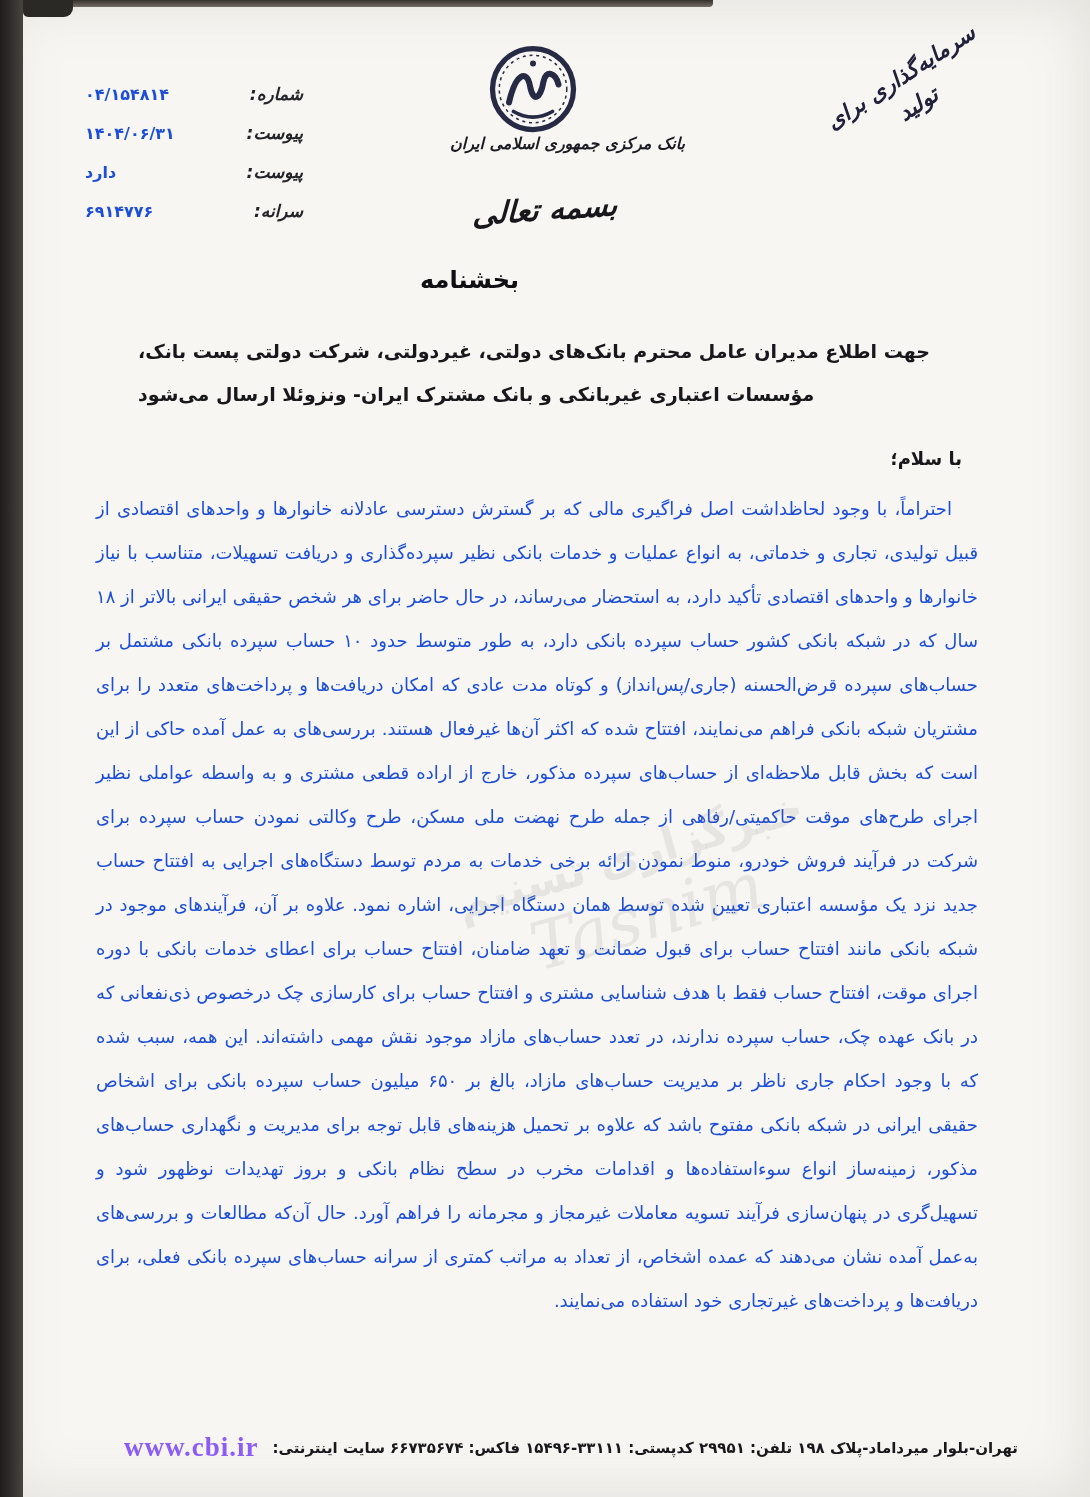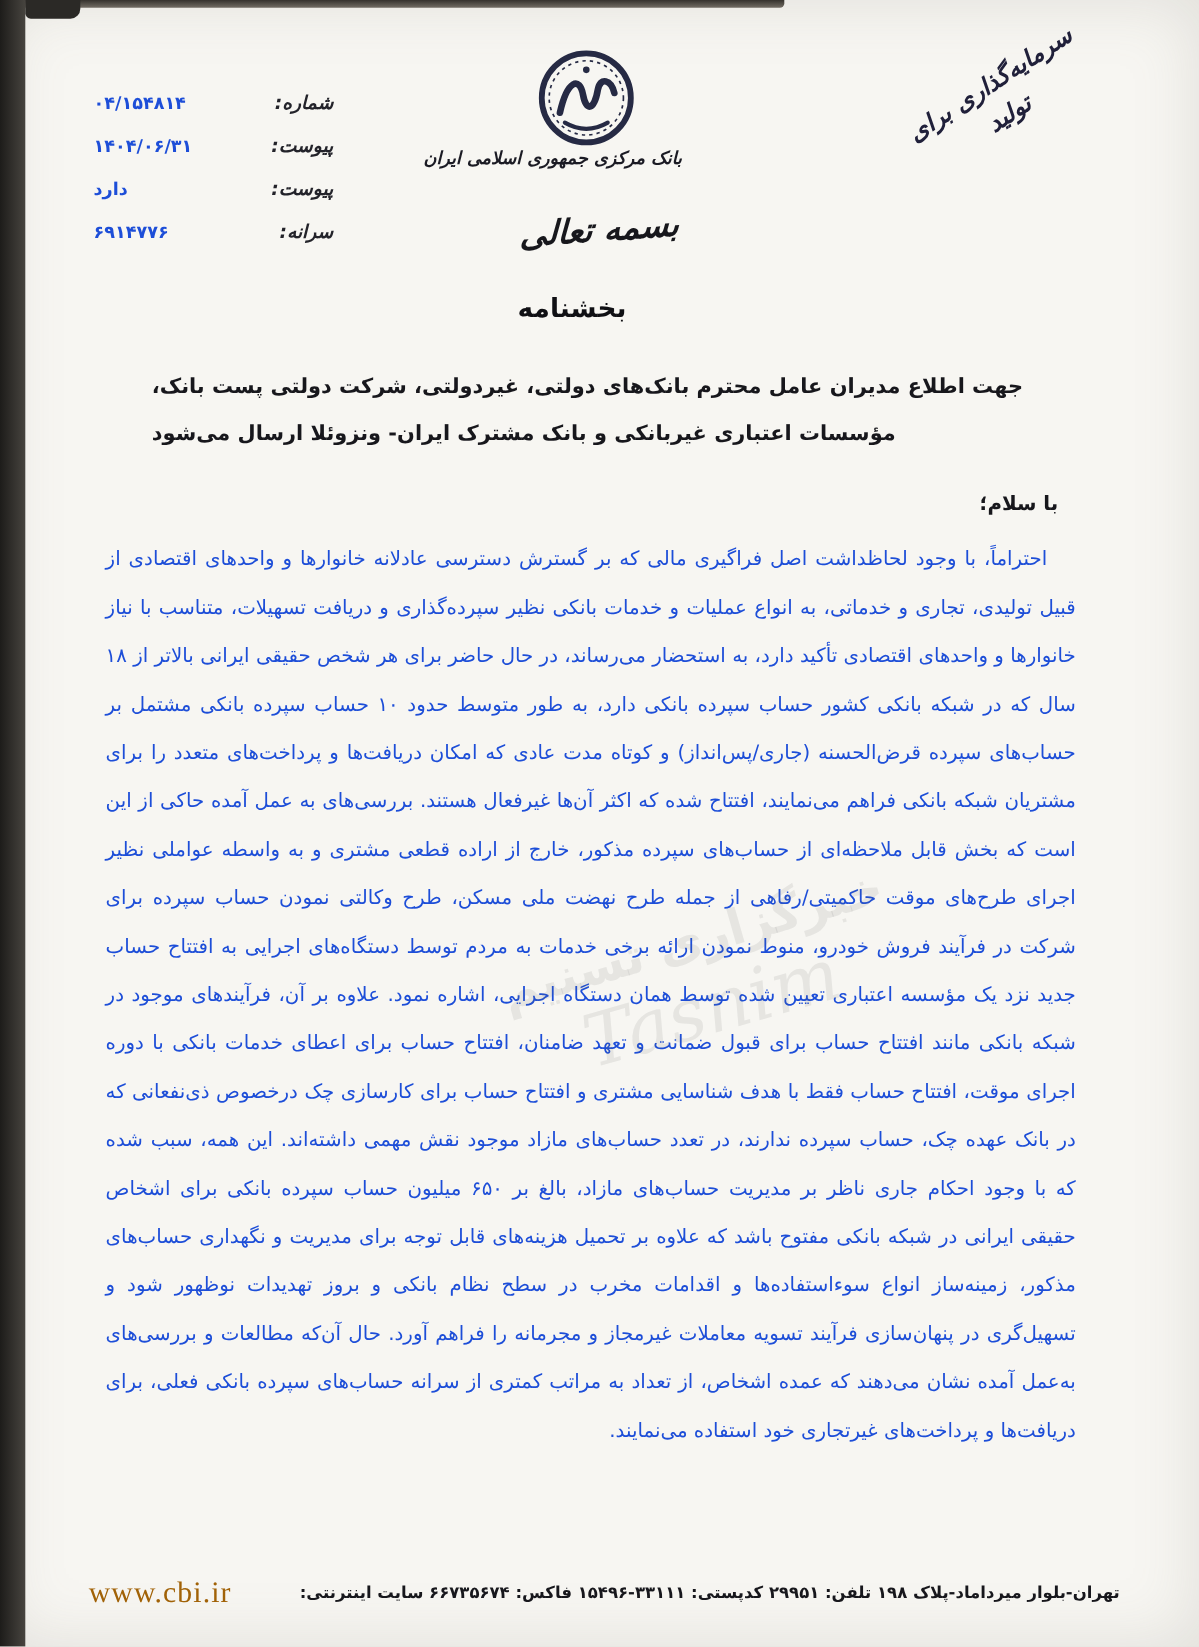--- a/index.html
+++ b/index.html
@@ -21,55 +21,55 @@
     background:#2b2926; border-radius:0 0 9px 5px; }
 
   
   .meta { position:absolute; left:85px; top:60px; width:218px; direction:rtl; }
   .meta-row { display:flex; justify-content:space-between; align-items:baseline; height:39px; }
   .meta-label { font-style:italic; font-weight:bold; font-size:17px; color:#23232a;margin-top:24px; }
   .meta-value { font-weight:bold; font-size:16px; color:#1d4ed8; letter-spacing:.5px; }
 
   
   .logo-wrap { position:absolute; left:487px; top:44px; width:92px; text-align:center; }
-  .bank-name { position:absolute; left:385px; top:134px; width:300px; text-align:left;
+  .bank-name { position:absolute; left:385px; top:134px; width:300px; text-align:right;
     direction:rtl; font-size:16px; font-weight:bold; font-style:italic; color:#1b1b24; }
 
   
   .slogan { position:absolute; left:838px; top:52px; width:190px; height:150px;
     transform:rotate(-33deg); direction:rtl; text-align:center;
     font-size:22px; font-weight:bold; font-style:italic; color:#20203a; line-height:1.45; }
 
   .besmele { position:absolute; left:395px; top:192px; width:300px; text-align:center;
     direction:rtl; font-size:30px; font-style:italic; font-weight:bold;
     transform:rotate(-4deg) skewX(-6deg); color:#17171c; }
 
-  .doc-title { position:absolute; left:420px; top:266px; width:200px; text-align:center;
+  .doc-title { position:absolute; left:420px; top:266px; width:200px; text-align:left;
     direction:rtl; font-size:24px; font-weight:bold; color:#101014; }
 
   .addressee { position:absolute; left:138px; right:118px; top:330px; direction:rtl;
     text-align:left; font-weight:bold; font-size:19px; line-height:43px; color:#17171c; }
 
   .salutation { position:absolute; right:128px; top:448px; direction:rtl;
     font-size:18px; font-weight:bold; color:#17171c; }
 
   .body-text { position:absolute; left:96px; right:112px; top:487px; direction:rtl;
     text-align:justify; font-size:18px; line-height:44px; color:#1d4ed8; text-indent:26px; }
 
   .watermark { position:absolute; left:430px; top:828px; width:420px;
     transform:rotate(-16deg); text-align:center; color:rgba(105,105,105,0.12);
     pointer-events:none; }
   .watermark .wm1 { font-size:44px; font-weight:bold; direction:rtl; }
   .watermark .wm2 { font-size:66px; font-family:"DejaVu Serif", serif; font-style:italic; }
 
   .footer { position:absolute; left:195px; right:72px; top:1432px; direction:rtl;
     display:flex; justify-content:space-between; align-items:center; gap:14px; }
-  .footer-contact { font-size:15px; font-weight:bold; color:#17171c; white-space:nowrap;margin-left:48px; }
+  .footer-contact { font-size:15px; font-weight:bold; color:#17171c; white-space:nowrap; }
   .footer-website { direction:ltr; font-family:"Liberation Serif", serif;
-    font-size:27px; font-weight:normal; letter-spacing:1px; color:#a16207; }
+    font-size:27px; font-weight:bold; letter-spacing:1px; color:#8b5cf6; }
 </style>
 </head>
 <body>
 
 <div class="page">
 
   <div class="edge-left"></div>
   <div class="edge-top"></div>
   <div class="edge-top-blob"></div>
 

